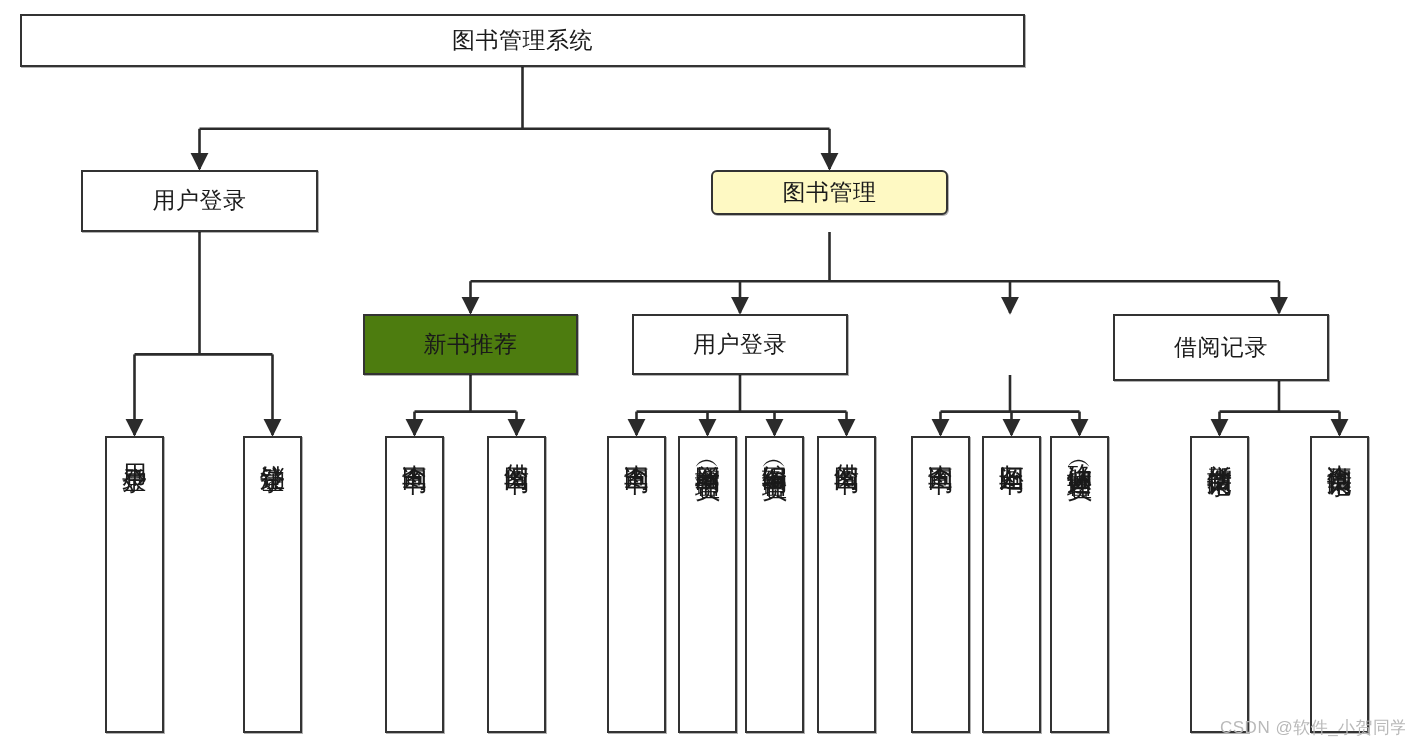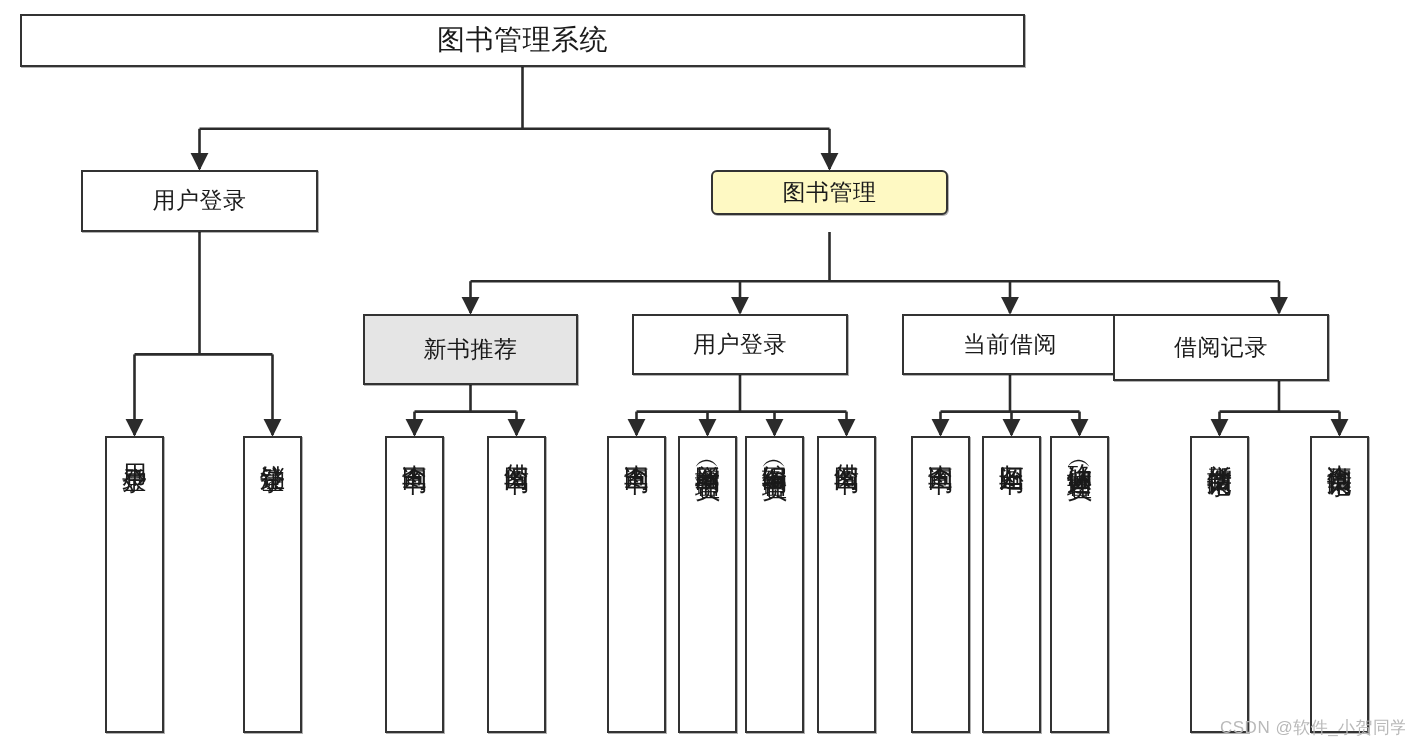--- a/index.html
+++ b/index.html
@@ -42,21 +42,21 @@
     display: block;
     text-align: center;
     letter-spacing: 0.5px;
   }
   
   .node.horiz .lbl {
     writing-mode: horizontal-tb;
     font-size: 23px;
     line-height: 1.1;
   }
-  .node.root .lbl { font-size: 28px; }
+  .node.root .lbl { font-size: 23px; }
   
   .node.vert {
     align-items: flex-start;
     justify-content: center;
     padding-top: 6px;
   }
   .node.vert .lbl {
     writing-mode: vertical-rl;
     text-orientation: upright;
     font-size: 25px;
@@ -125,28 +125,25 @@
     <span class="lbl">图书管理系统</span>
   </div>
 
   <div class="node horiz" style="left: 81px; top: 170px; width: 237px; height: 62px; border-color: rgb(51, 51, 51); background: rgb(255, 255, 255);">
     <span class="lbl">用户登录</span>
   </div>
   <div class="node horiz" style="left: 711px; top: 170px; width: 237px; height: 45px; border-color: rgb(51, 51, 51); background: #fef9c3; border-radius: 6px;">
     <span class="lbl">图书管理</span>
   </div>
 
-  <div class="node horiz" style="left: 363px; top: 314px; width: 215px; height: 71px; border-color: rgb(51, 51, 51); background: #e5e5e5;">
+  <div class="node horiz" style="left: 363px; top: 314px; width: 215px; height: 61px; border-color: rgb(51, 51, 51); background: #4d7c0f;">
     <span class="lbl">新书推荐</span>
   </div>
   <div class="node horiz" style="left: 632px; top: 314px; width: 216px; height: 61px; border-color: rgb(51, 51, 51); background: rgb(255, 255, 255);">
     <span class="lbl">用户登录</span>
-  </div>
-  <div class="node horiz" style="left: 902px; top: 314px; width: 216px; height: 61px; border-color: rgb(51, 51, 51); background: rgb(255, 255, 255);">
-    <span class="lbl">当前借阅</span>
   </div>
   <div class="node horiz" style="left: 1113px; top: 314px; width: 216px; height: 67px; border-color: rgb(51, 51, 51); background: rgb(255, 255, 255);">
     <span class="lbl">借阅记录</span>
   </div>
 
   <div class="node vert" style="left: 105px; top: 436px; width: 59px; height: 297px; border-color: rgb(51, 51, 51); background: rgb(255, 255, 255);">
     <span class="lbl">用户登录</span>
   </div>
   <div class="node vert" style="left: 243px; top: 436px; width: 59px; height: 297px; border-color: rgb(51, 51, 51); background: rgb(255, 255, 255);">
     <span class="lbl">注销登录</span>

